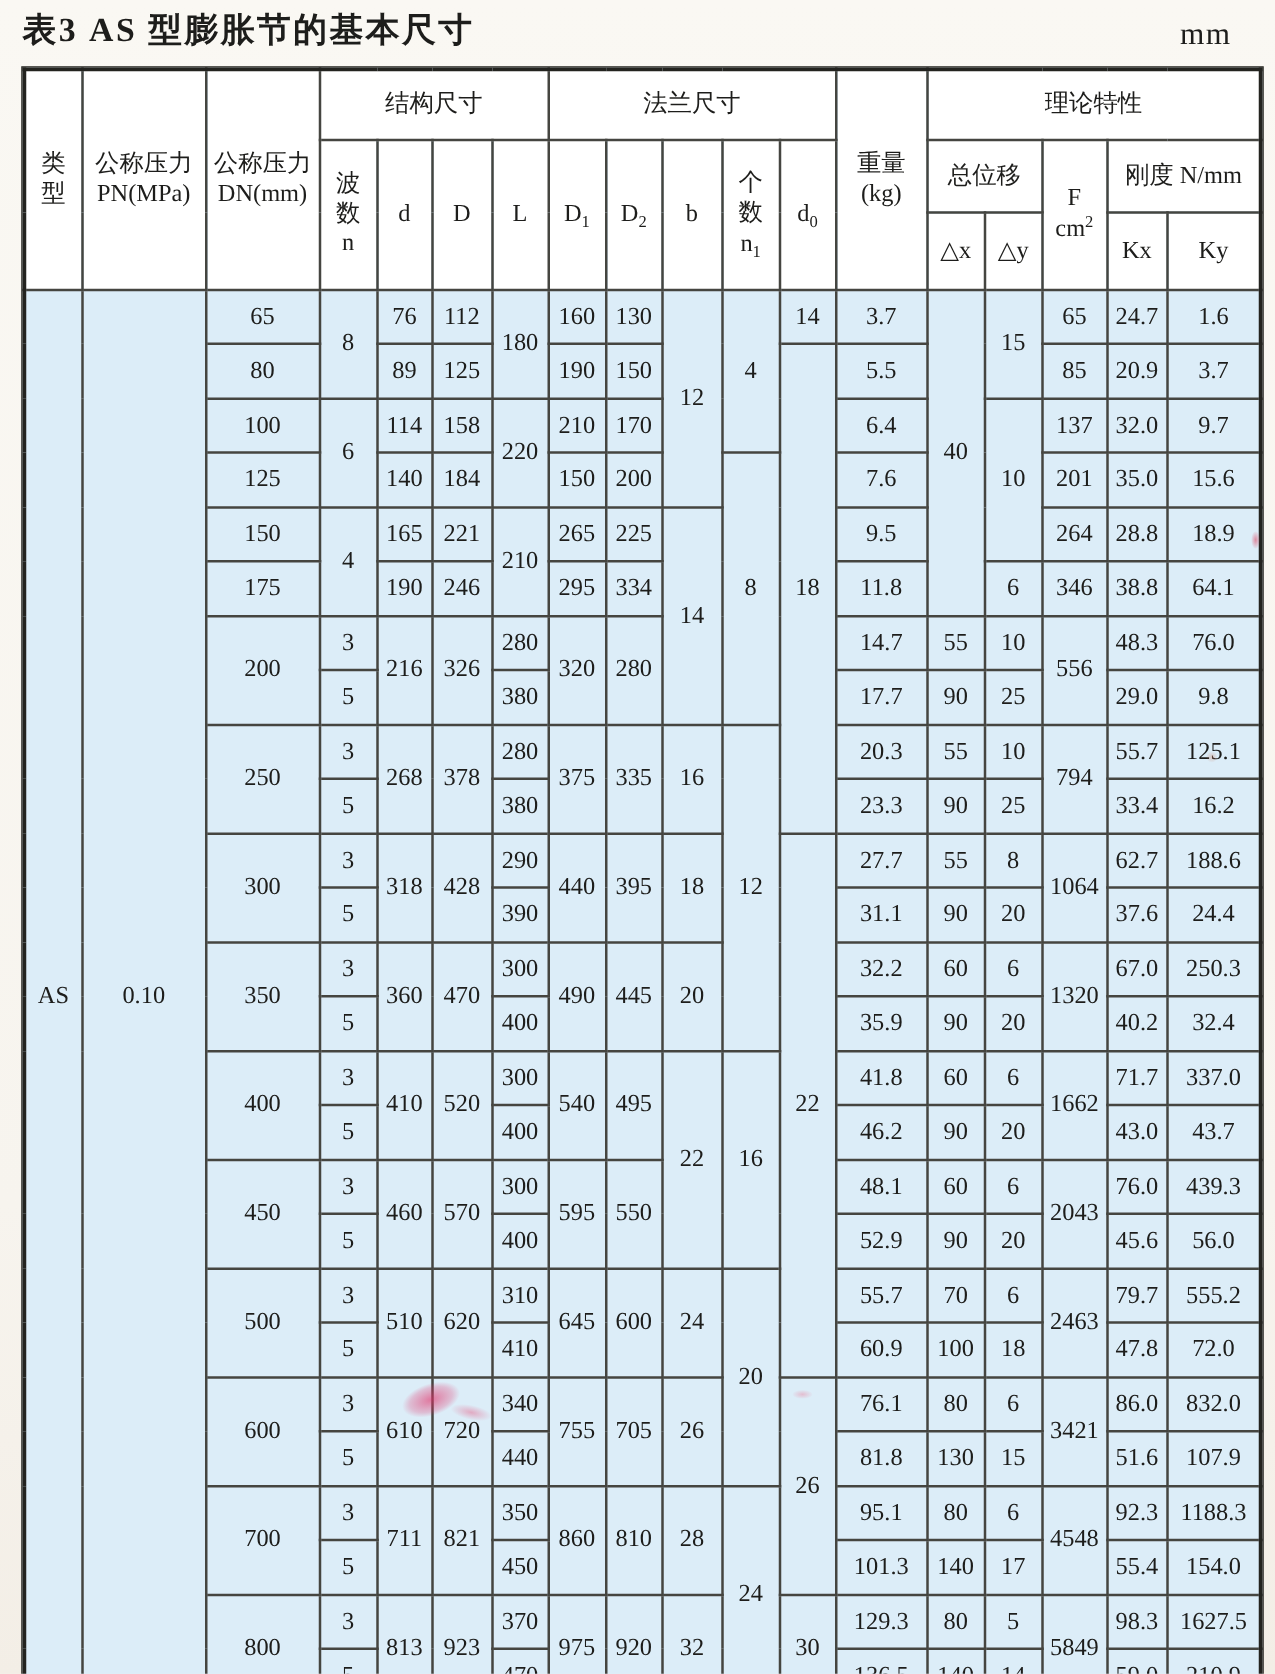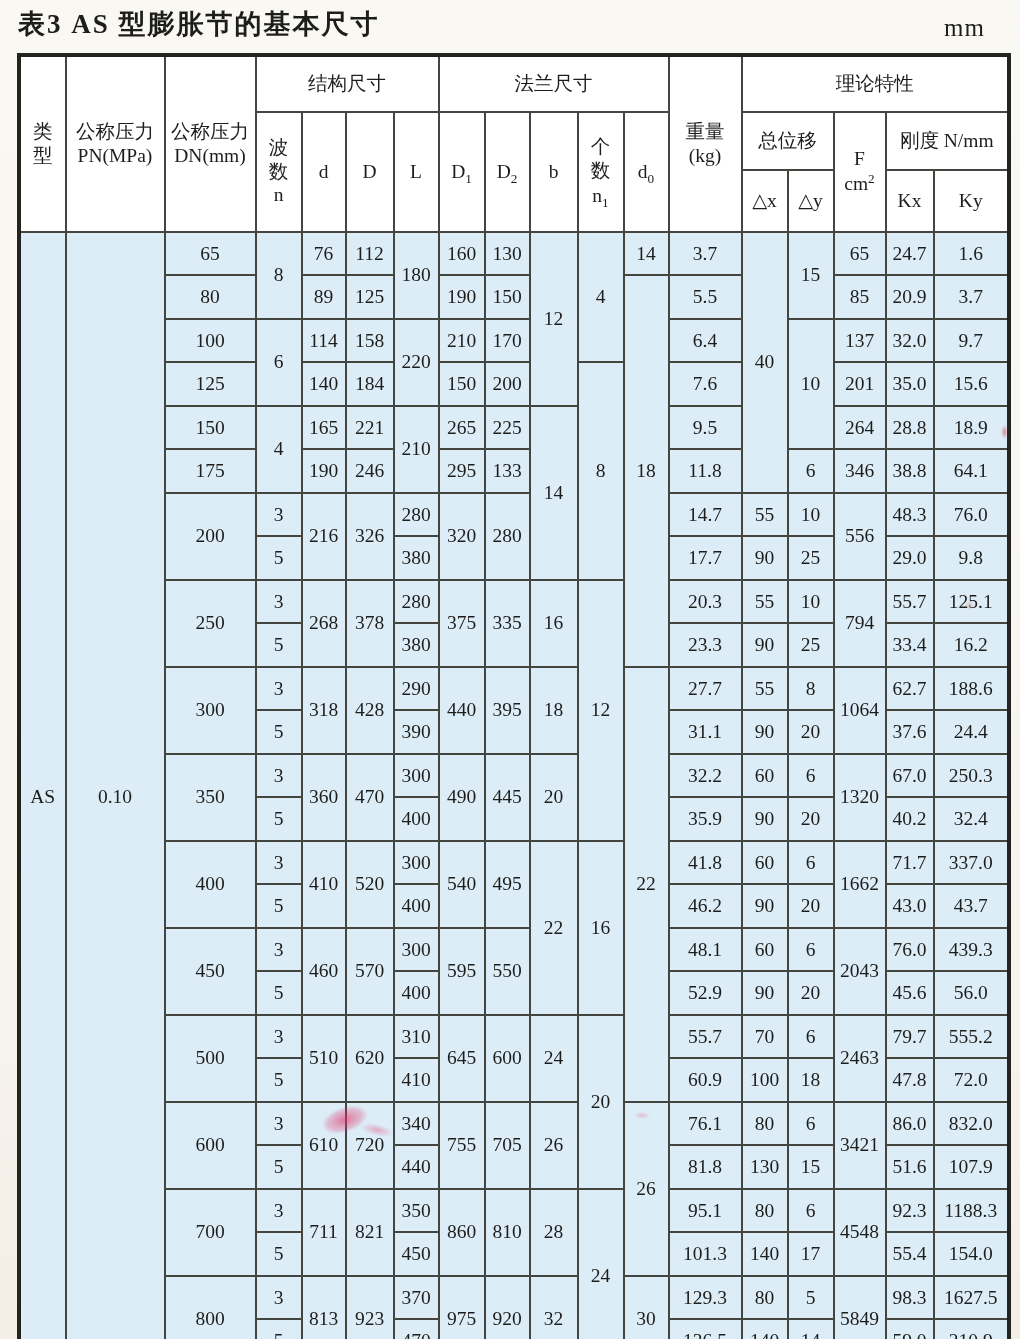--- a/index.html
+++ b/index.html
@@ -189,21 +189,21 @@
           <td>9.5</td>
           <td>264</td>
           <td>28.8</td>
           <td>18.9</td>
         </tr>
         <tr>
           <td>175</td>
           <td>190</td>
           <td>246</td>
           <td>295</td>
-          <td>133</td>
+          <td>334</td>
           <td>11.8</td>
           <td>6</td>
           <td>346</td>
           <td>38.8</td>
           <td>64.1</td>
         </tr>
         <tr>
           <td rowspan="2">200</td>
           <td>3</td>
           <td rowspan="2">216</td>

